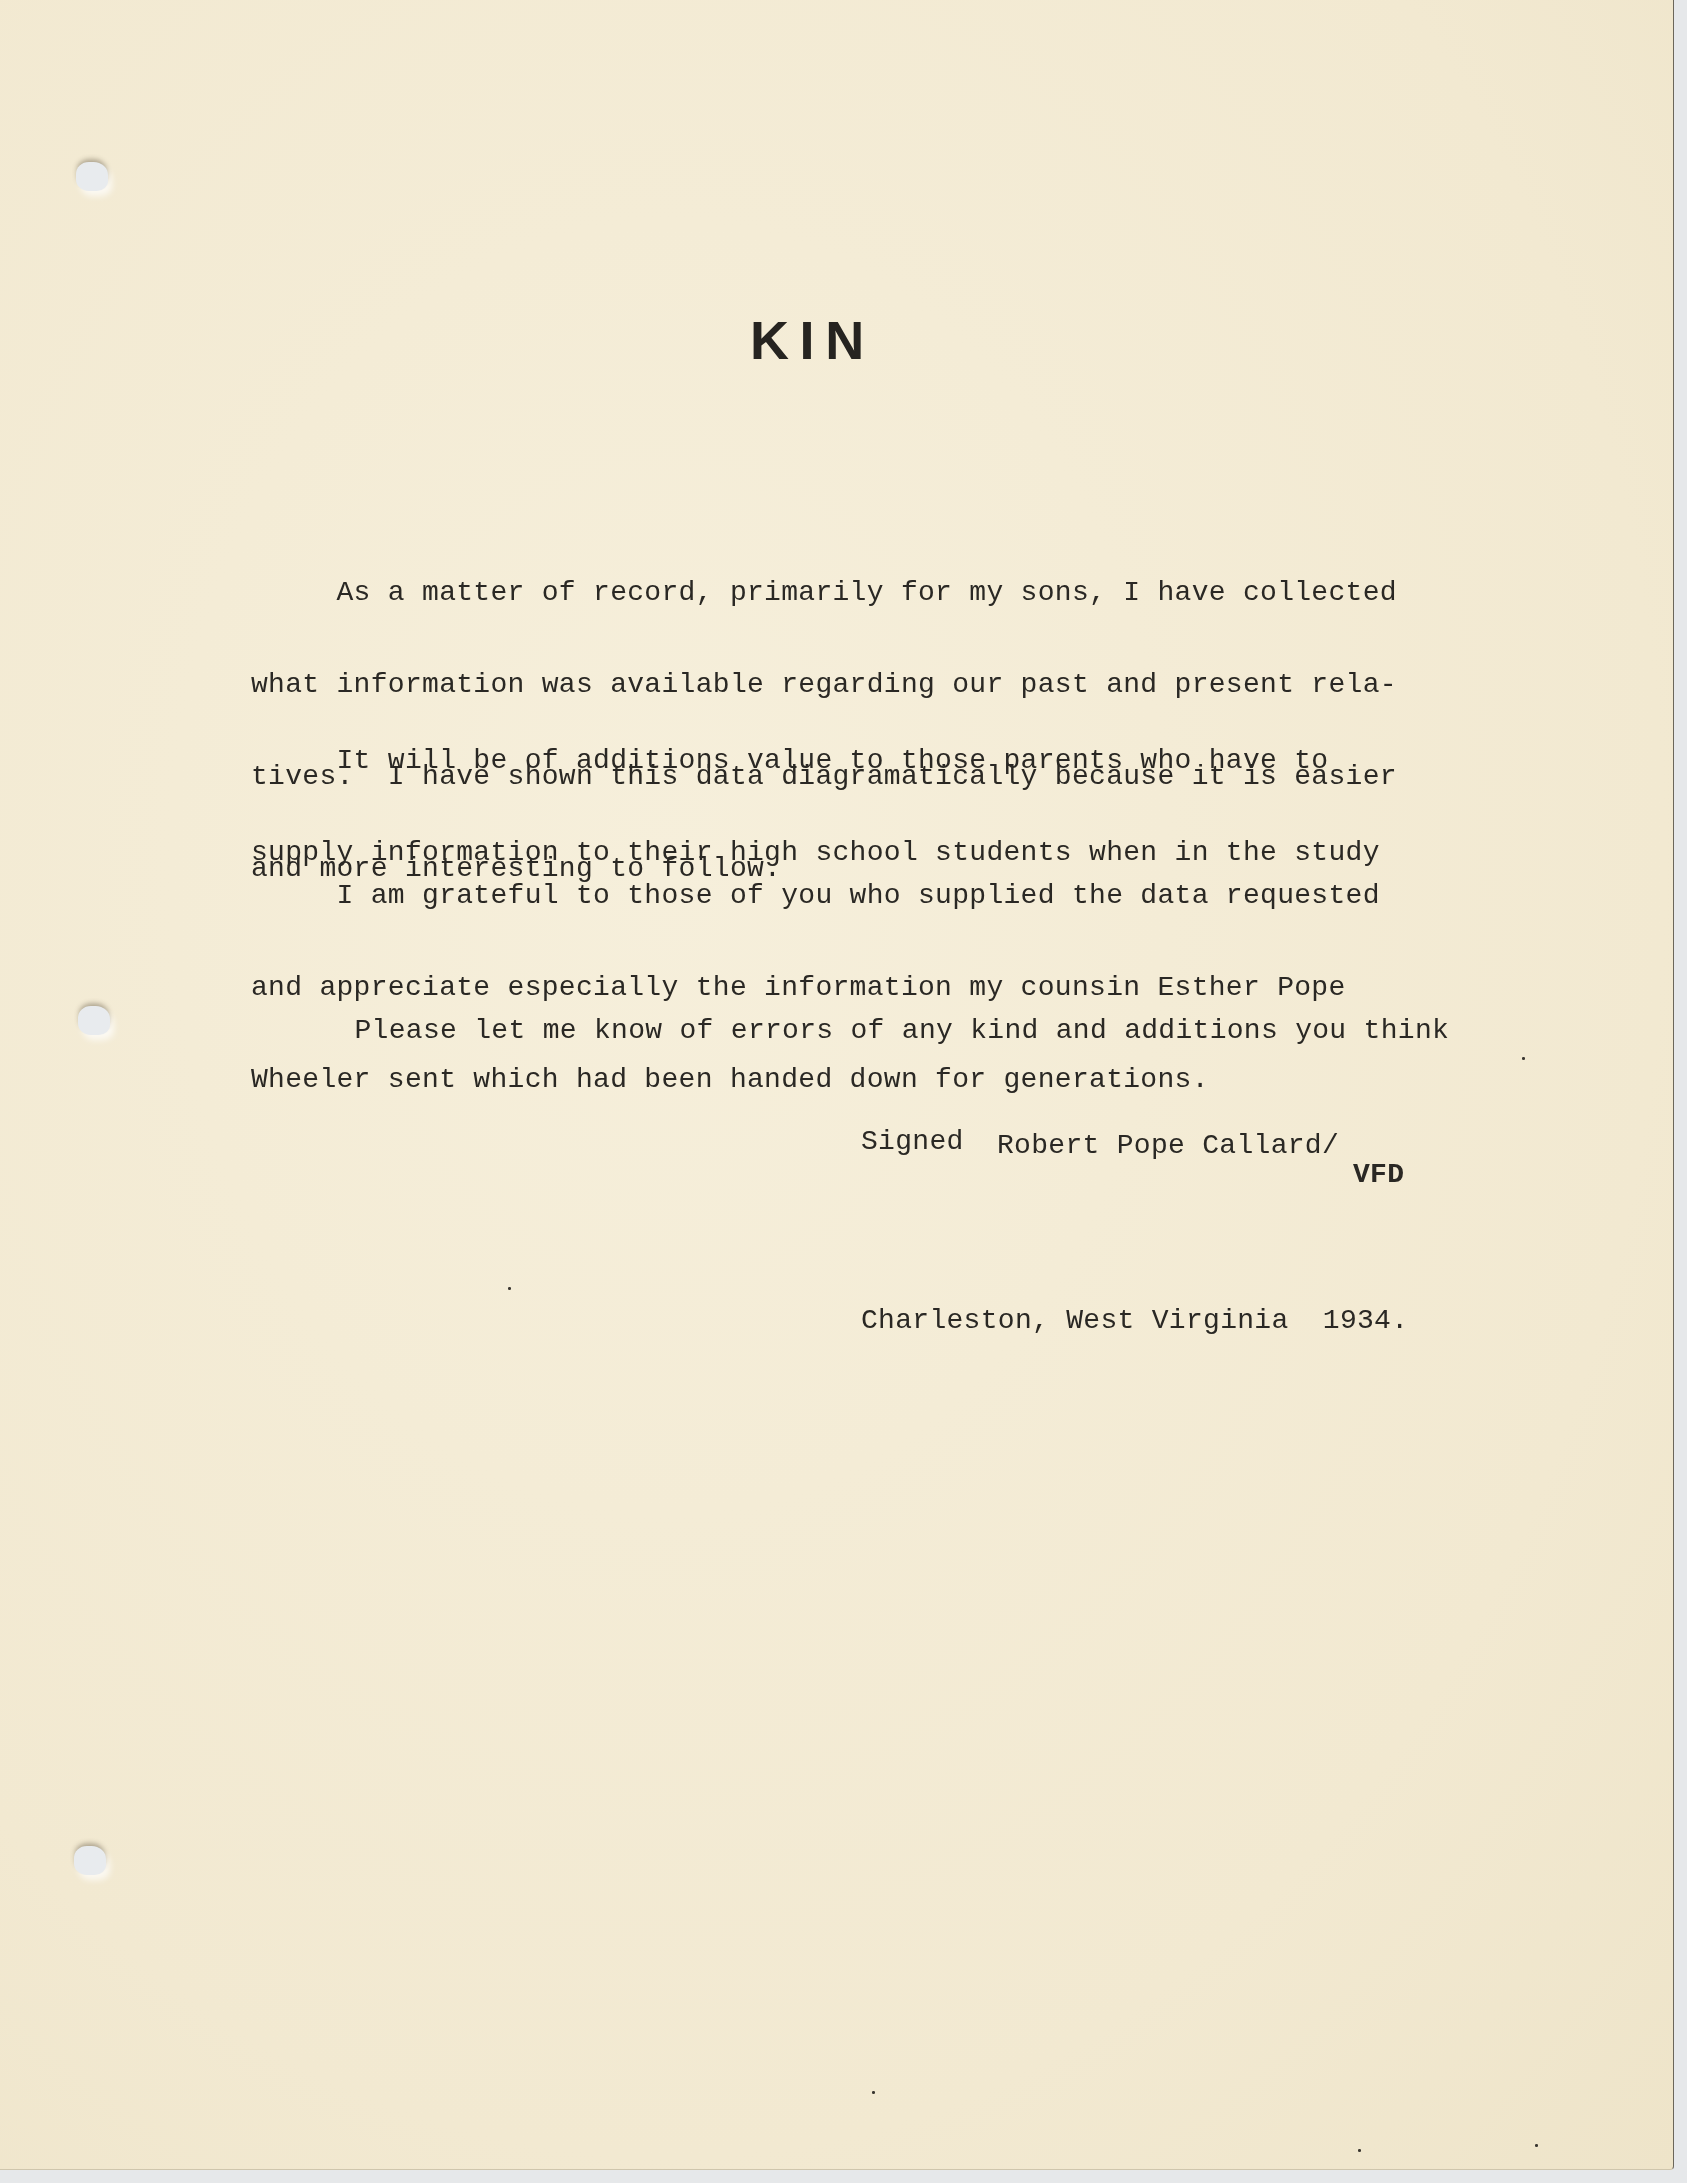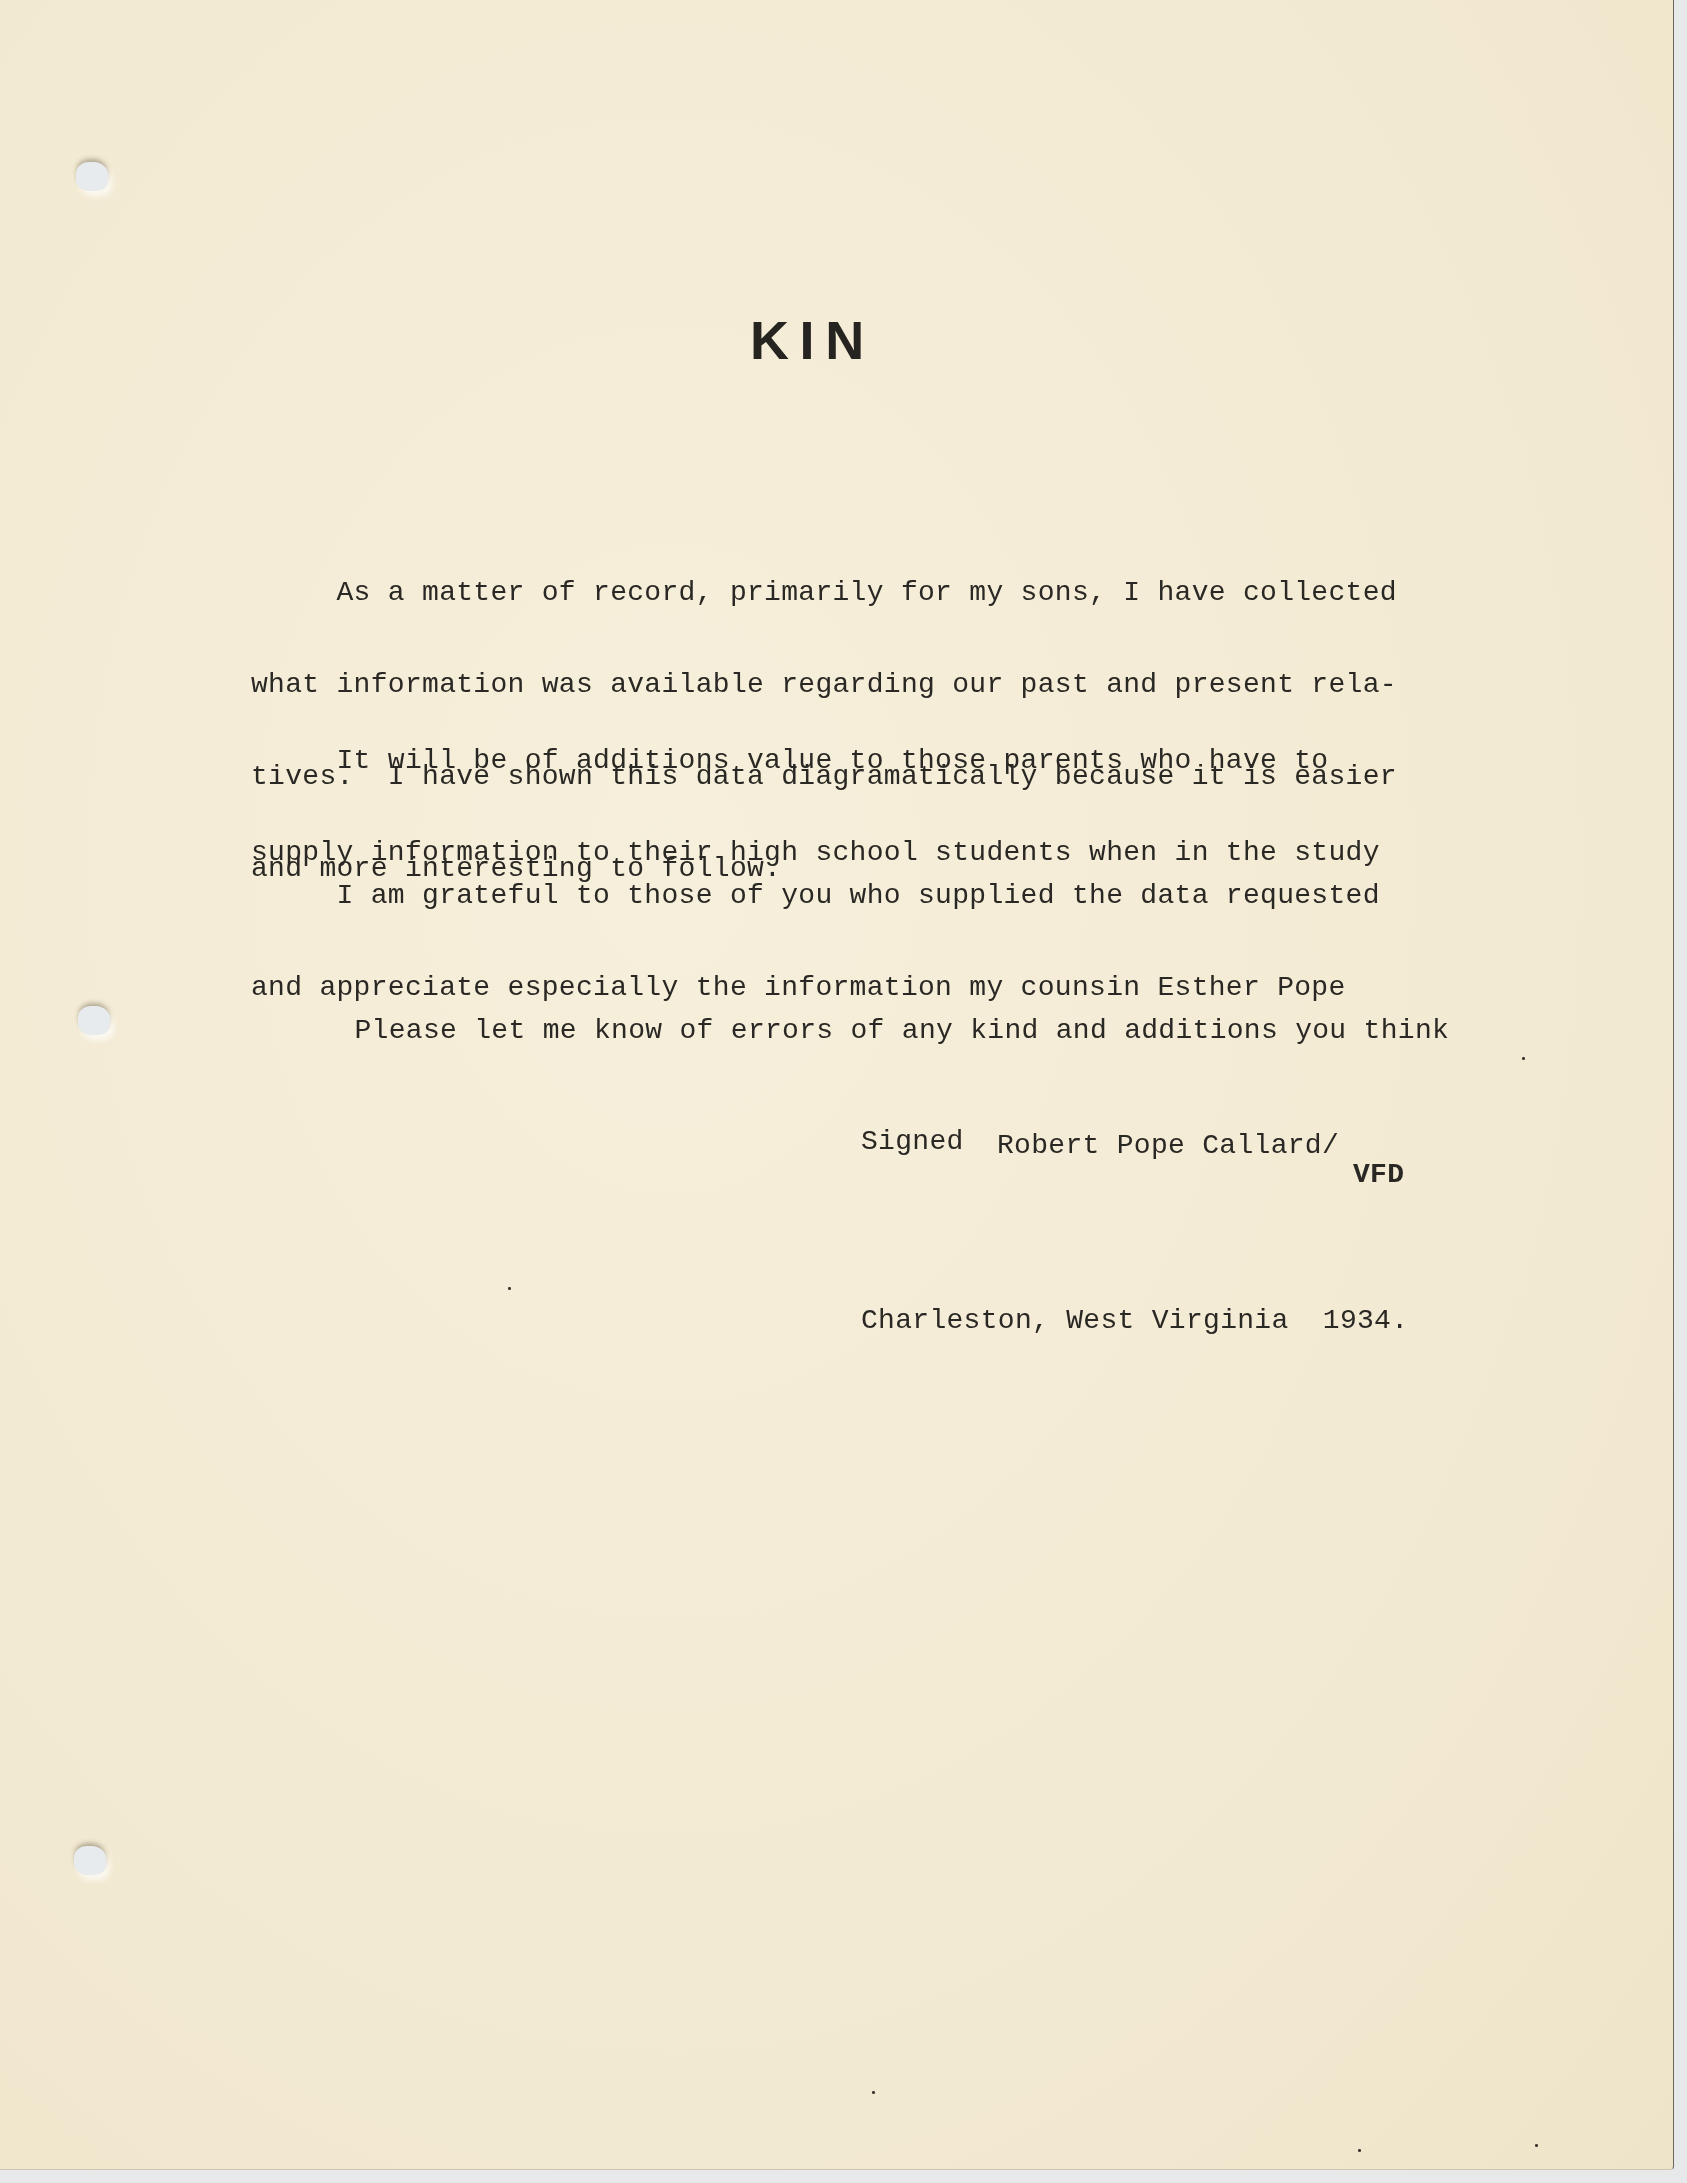--- a/index.html
+++ b/index.html
@@ -65,20 +65,21 @@
   </div>
 
   <div class="para typed" style="top:683px;">
     <span class="line">     It will be of additions value to those parents who have to</span>
     <span class="line">supply information to their high school students when in the study</span>
   </div>
 
   <div class="para typed" style="top:818px;">
     <span class="line">     I am grateful to those of you who supplied the data requested</span>
     <span class="line">and appreciate especially the information my counsin Esther Pope</span>
+    <span class="line">Wheeler sent which had been handed down for generations.</span>
   </div>
 
   <div class="para typed" style="top:953px;margin-left:18px;">
     <span class="line">     Please let me know of errors of any kind and additions you think</span>
   </div>
 
   <div class="typed" style="left:861px; top:1126px;">Signed</div>
   <div class="typed" style="left:997px; top:1130px;">Robert Pope Callard/</div>
   <div class="typed" style="left:1353px; top:1159px;font-weight:bold;">VFD</div>
 

